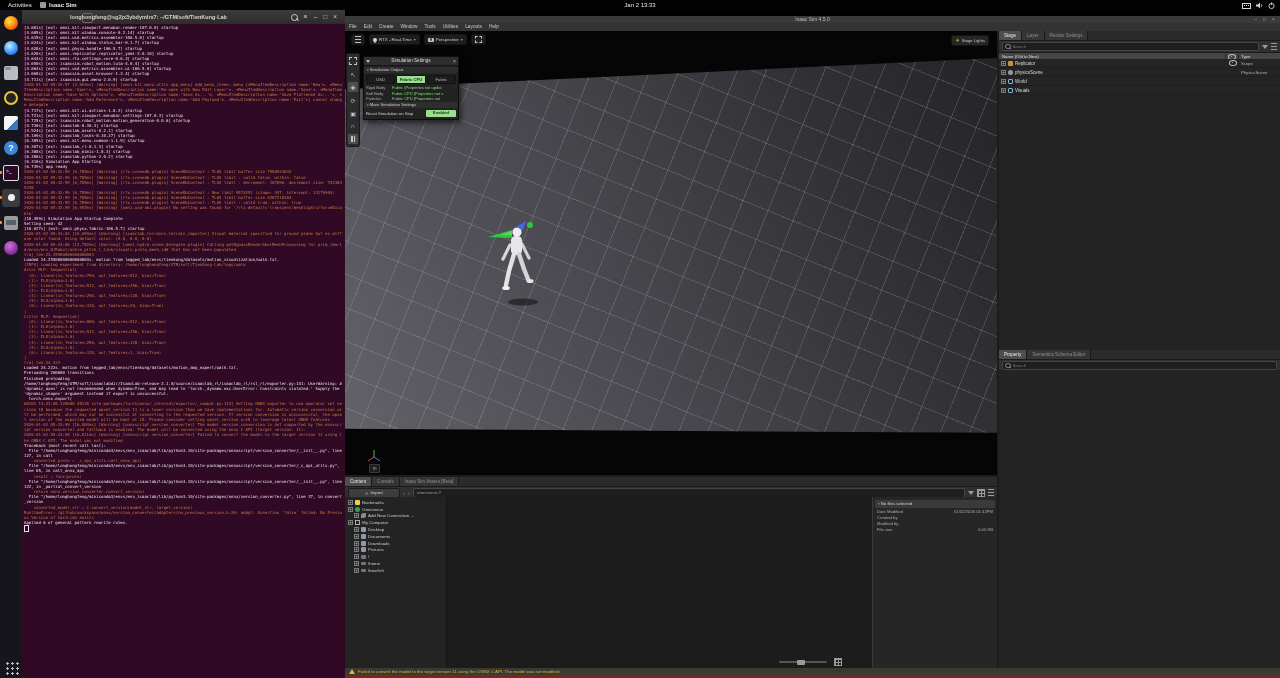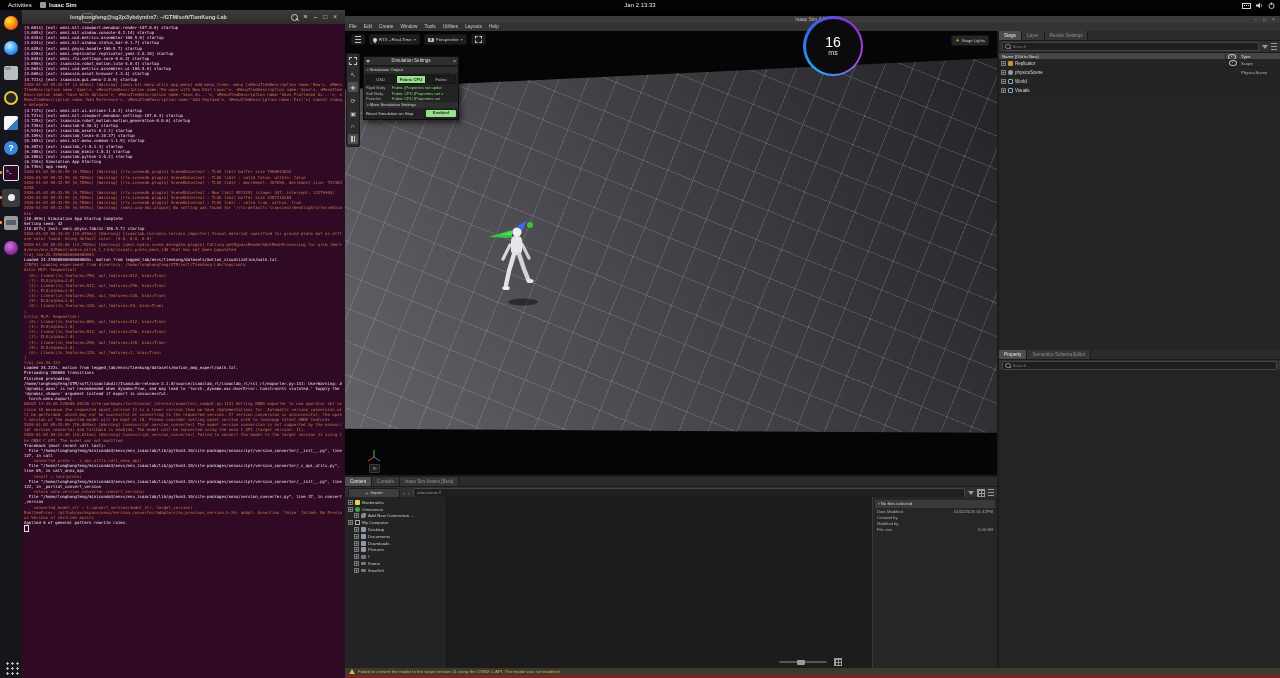--- a/index.html
+++ b/index.html
@@ -454,26 +454,20 @@
       </div>
 
       <svg id="axis-gizmo" width="14" height="14">
         <line x1="7" y1="8" x2="7" y2="1" stroke="#4cc44c" stroke-width="1"></line>
         <line x1="7" y1="8" x2="1" y2="12" stroke="#d04c4c" stroke-width="1"></line>
         <line x1="7" y1="8" x2="13" y2="12" stroke="#4c7ad0" stroke-width="1"></line>
       </svg>
       <div id="m-label">m</div>
     </div>
 
-    <div id="fps-circle">
-      <div id="fps-inner">
-        <span id="fps-val">16</span>
-        <span id="fps-unit">ms</span>
-      </div>
-    </div>
 
     <div id="sim-panel">
       <div id="sim-header">
         <span class="f"></span>
         <span class="t">Simulation Settings</span>
         <span class="x">×</span>
       </div>
       <div class="sim-section">Simulation Output</div>
       <div id="sim-tabs">
           <div class="sim-tab">USD</div>

